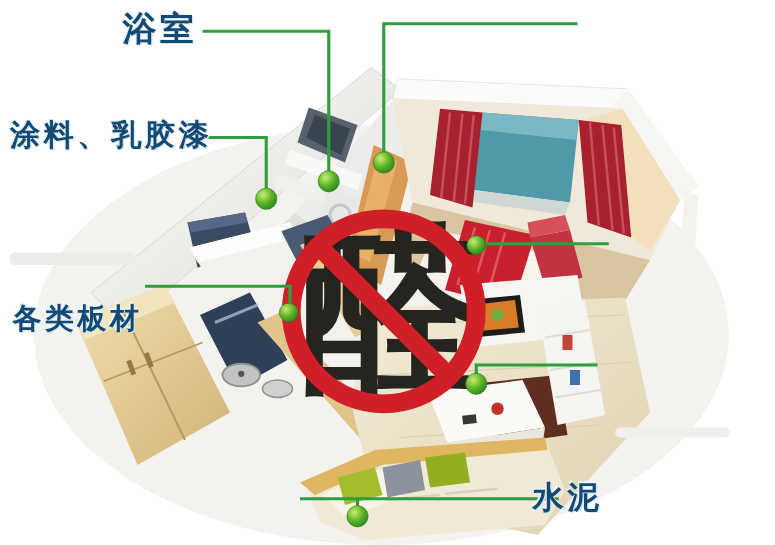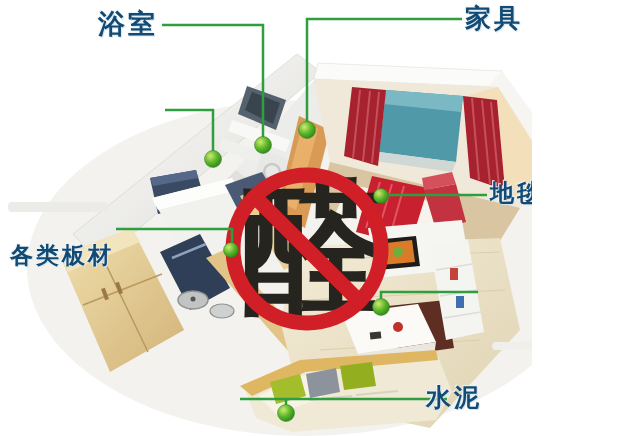--- a/index.html
+++ b/index.html
@@ -1,17 +1,17 @@
 <!DOCTYPE html>
 <html><head>
 <meta charset="utf-8">
 <style>
   html,body{margin:0;padding:0;background:#fff;}
   .stage{
-    position:relative;width:532px;height:436px;background:#ffffff;overflow:hidden;
+    position:relative;width:620px;height:436px;background:#ffffff;overflow:hidden;
     font-family:"DejaVu Sans","Liberation Sans",sans-serif;
   }
   .scene{position:absolute;left:0;top:0;}
   .label{
     position:absolute;color:#134a73;font-weight:bold;white-space:nowrap;
     letter-spacing:3px;line-height:1.1;
     text-shadow:1px 1px 0 #d7e6f0, -1px -1px 0 #eef5fa;
   }
   #lbl-bathroom {left:98px; top:9px;  font-size:27px;}
   #lbl-furniture{left:465px;top:4px;  font-size:26px;}
@@ -161,18 +161,17 @@
       <circle cx="307" cy="130" r="8.5" fill="url(#dotGrad)"></circle>
       <circle cx="213" cy="159" r="8.5" fill="url(#dotGrad)"></circle>
       <circle cx="231" cy="250" r="7.5" fill="url(#dotGrad)"></circle>
       <circle cx="381" cy="196" r="7.5" fill="url(#dotGrad)"></circle>
       <circle cx="381" cy="307" r="8.5" fill="url(#dotGrad)"></circle>
       <circle cx="286" cy="413" r="8.5" fill="url(#dotGrad)"></circle>
     </g>
   </svg>
 
   <div class="label" id="lbl-bathroom">浴室</div>
-  <div class="label" id="lbl-furniture">家具</div>
+  <div class="label" id="lbl-paint">涂料、乳胶漆</div>
   <div class="label" id="lbl-boards">各类板材</div>
-  <div class="label" id="lbl-carpet">地毯</div>
   <div class="label" id="lbl-cement">水泥</div>
 
 </div>
 
 </body></html>

